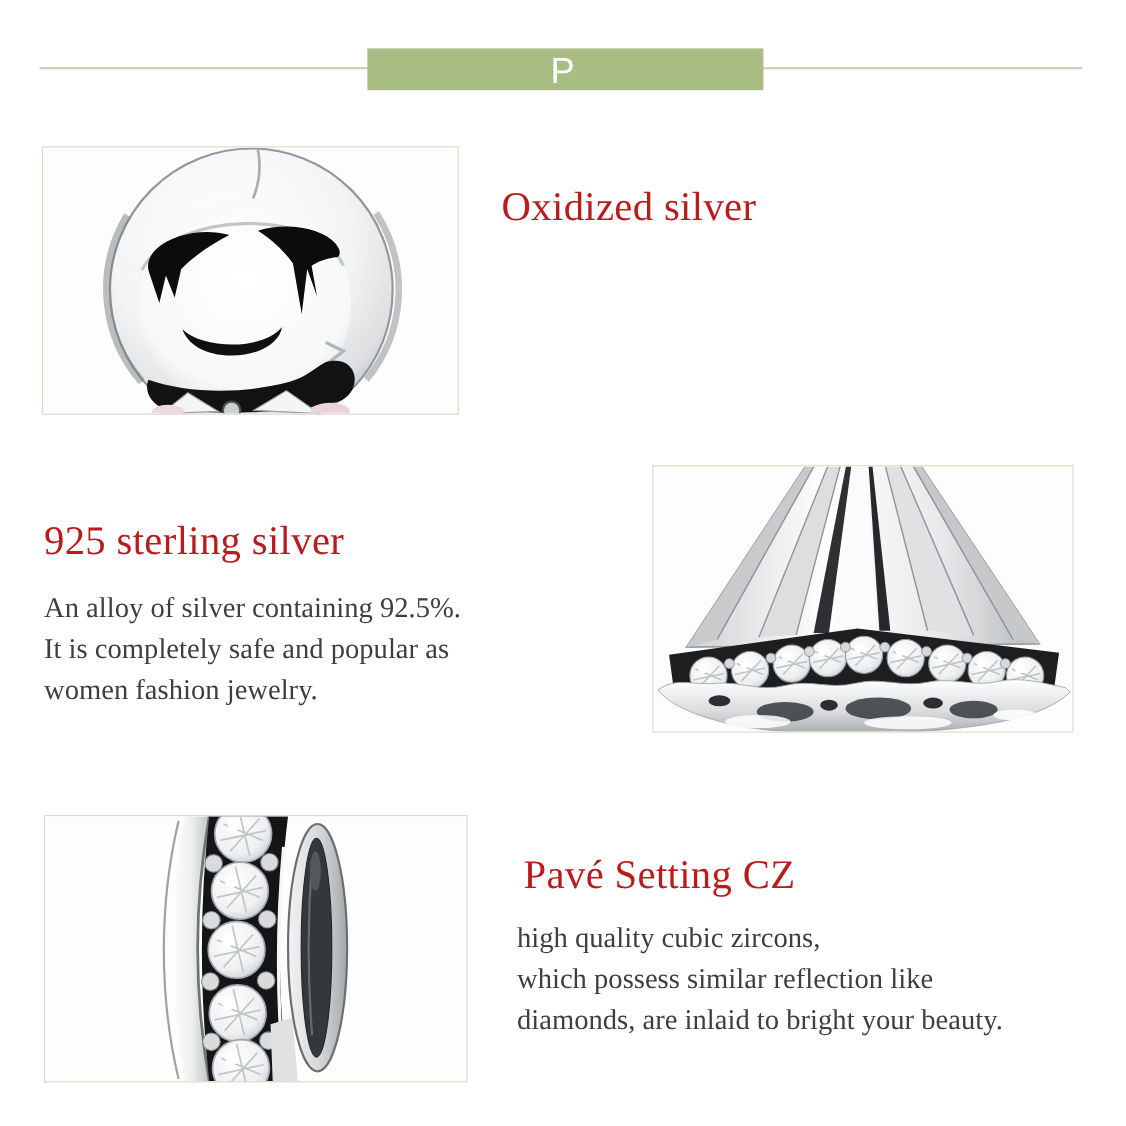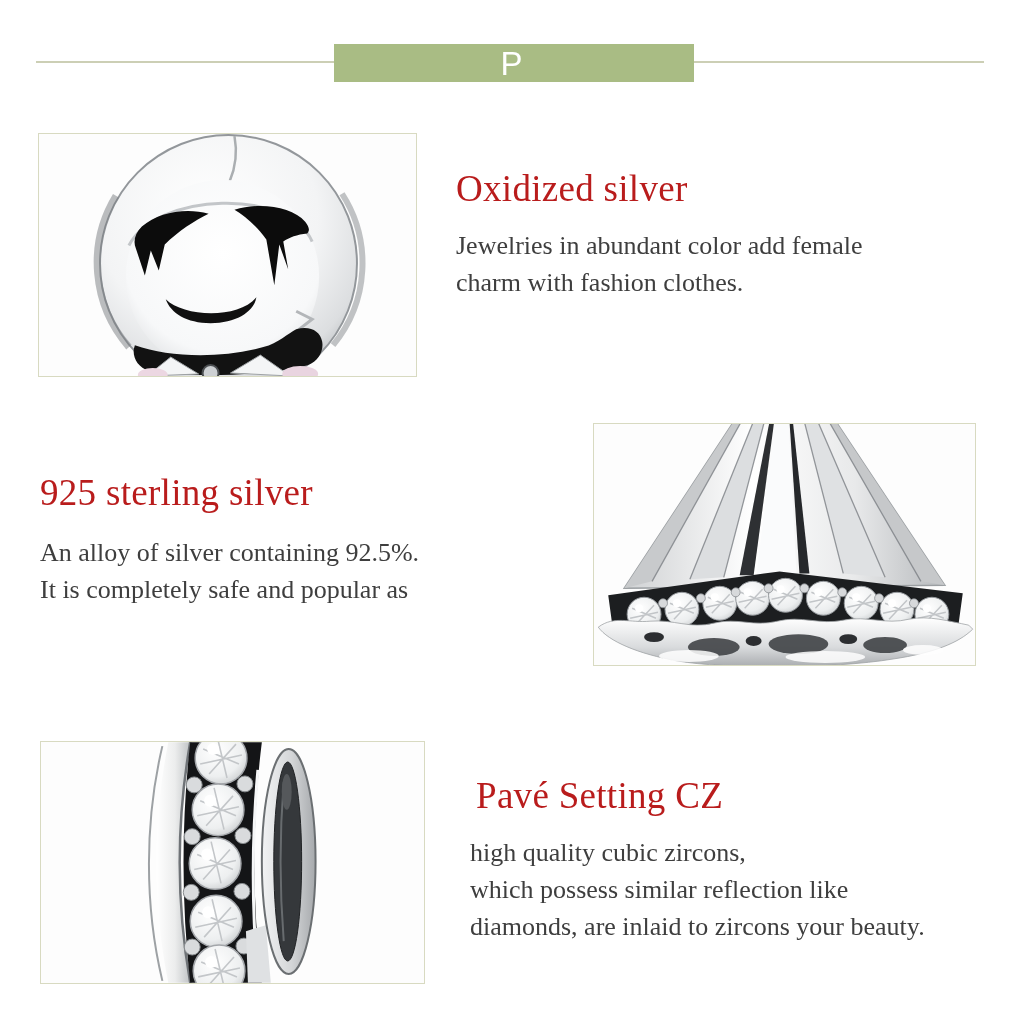--- a/index.html
+++ b/index.html
@@ -68,29 +68,26 @@
       <path d="M 96,212 C 130,224 180,226 225,214 C 240,210 250,200 258,196 C 272,192 282,198 284,208 C 286,218 280,228 270,232 C 230,243 150,245 110,238 C 98,234 92,222 96,212 Z" fill="#121212"></path>
       <path d="M 108,243 L 132,224 L 160,241 Z" fill="#f4f5f6" stroke="#9da1a4" stroke-width="1"></path>
       <path d="M 192,240 L 222,222 L 252,243 Z" fill="#f4f5f6" stroke="#9da1a4" stroke-width="1"></path>
       <ellipse cx="114" cy="242" rx="15" ry="7" fill="#ecd7e2"></ellipse>
       <ellipse cx="262" cy="241" rx="18" ry="8" fill="#e9d4e0"></ellipse>
       <circle cx="172" cy="240" r="8" fill="#cdd0d3" stroke="#4b4e51" stroke-width="2"></circle>
     </svg>
   </div>
 
   <div class="sec-heading h-1">Oxidized silver</div>
-  <div class="sec-body b-1">
-    <div>Jewelries in abundant color add female</div>
-    <div>charm with fashion clothes.</div>
-  </div>
 
   <div class="sec-heading h-2">925 sterling silver</div>
   <div class="sec-body b-2">
     <div>An alloy of silver containing 92.5%.</div>
     <div>It is completely safe and popular as</div>
+    <div>women fashion jewelry.</div>
   </div>
 
   <div class="photo-frame frame-2">
     <svg viewBox="0 0 382 242" role="img" xmlns="http://www.w3.org/2000/svg" aria-label="close-up of pleated cone silver charm with row of cubic zirconia stones">
       <defs>
         <linearGradient id="coneG" x1="0" y1="0" x2="1" y2="0">
           <stop offset="0%" stop-color="#cfd1d3"></stop>
             <stop offset="40%" stop-color="#ffffff"></stop>
           <stop offset="72%" stop-color="#e8e9ea"></stop>
             <stop offset="100%" stop-color="#b6b9bc"></stop>
@@ -216,16 +213,16 @@
       <ellipse cx="248" cy="120" rx="14" ry="100" fill="#35383b" stroke="#202224" stroke-width="1"></ellipse>
       <path d="M 244,40 C 240,90 240,150 244,200" fill="none" stroke="#7d8184" stroke-width="2" opacity="0.7"></path>
       <ellipse cx="247" cy="50" rx="5" ry="18" fill="#55585b"></ellipse>
     </svg>
   </div>
 
   <div class="sec-heading h-3">Pavé Setting CZ</div>
   <div class="sec-body b-3">
     <div>high quality cubic zircons,</div>
     <div>which possess similar reflection like</div>
-    <div>diamonds, are inlaid to zircons your beauty.</div>
+    <div>diamonds, are inlaid to bright your beauty.</div>
   </div>
 
 </div>
 
 </body></html>

